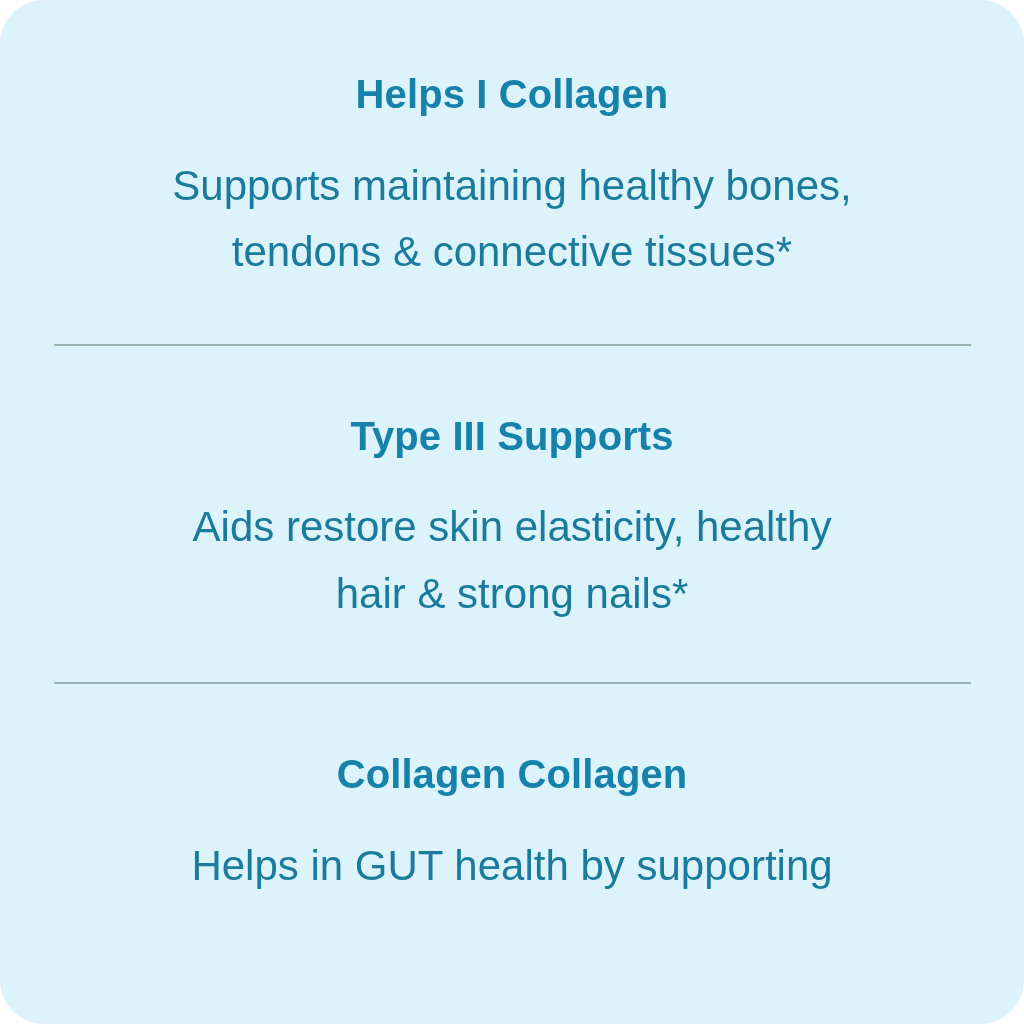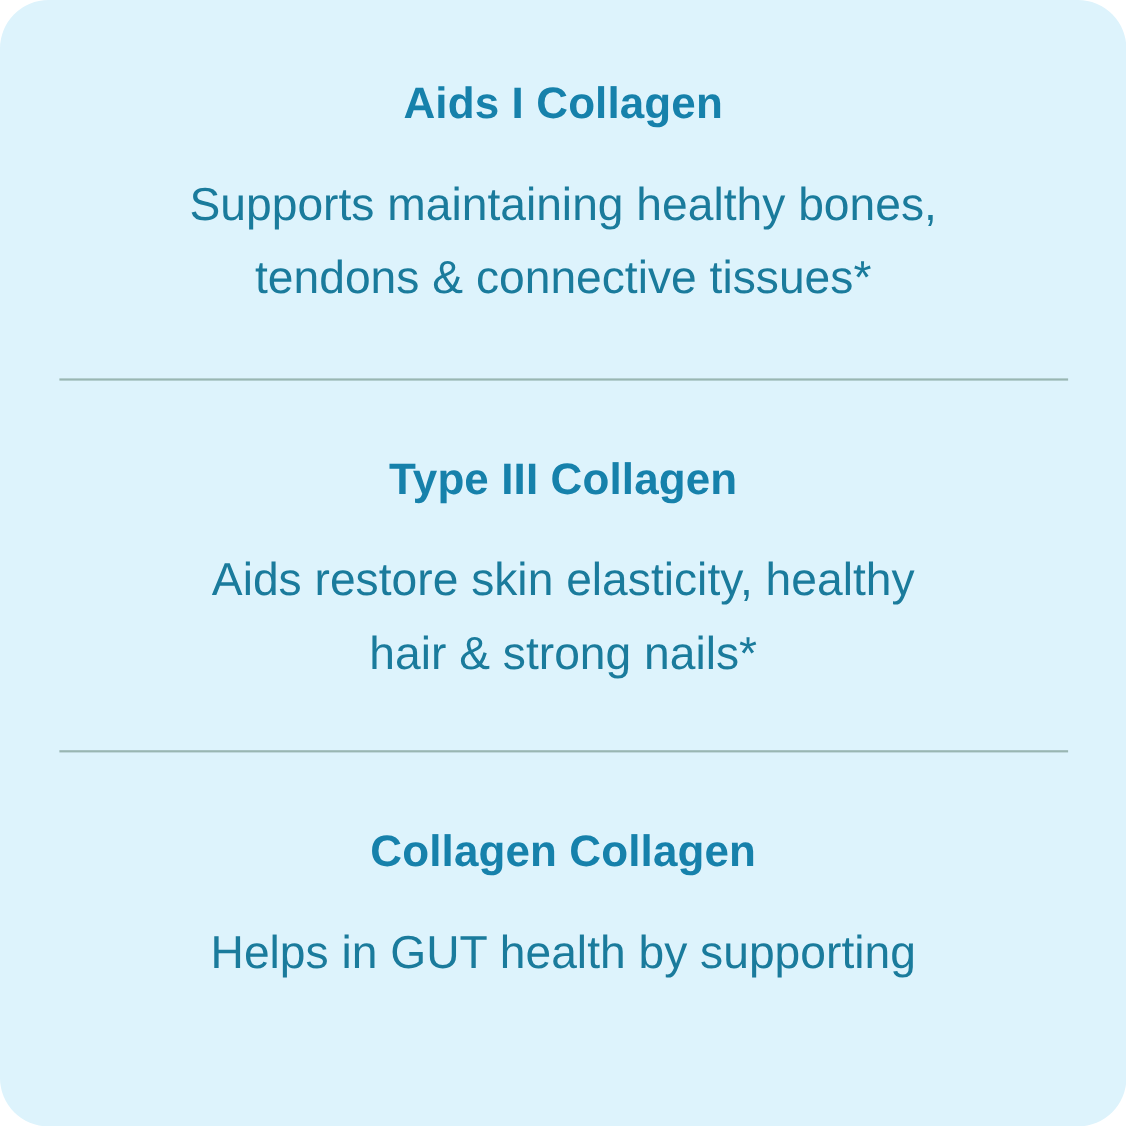--- a/index.html
+++ b/index.html
@@ -83,31 +83,31 @@
 
   .divider-1 { margin-top: 58px; }
   .divider-2 { margin-top: 55px; }
 </style>
 </head>
 <body>
 
 <div class="benefits-card">
 
   <div class="benefit-section section-1">
-    <h2 class="benefit-heading">Aids I Collagen</h2>
+    <h2 class="benefit-heading">Helps I Collagen</h2>
     <p class="benefit-body">
       <span class="line">Supports maintaining healthy bones,</span>
       <span class="line">tendons &amp; connective tissues*</span>
     </p>
   </div>
 
   <hr class="section-divider divider-1">
 
   <div class="benefit-section section-2">
-    <h2 class="benefit-heading">Type III Collagen</h2>
+    <h2 class="benefit-heading">Type III Supports</h2>
     <p class="benefit-body">
       <span class="line">Aids restore skin elasticity, healthy</span>
       <span class="line">hair &amp; strong nails*</span>
     </p>
   </div>
 
   <hr class="section-divider divider-2">
 
   <div class="benefit-section section-3">
     <h2 class="benefit-heading">Collagen Collagen</h2>

